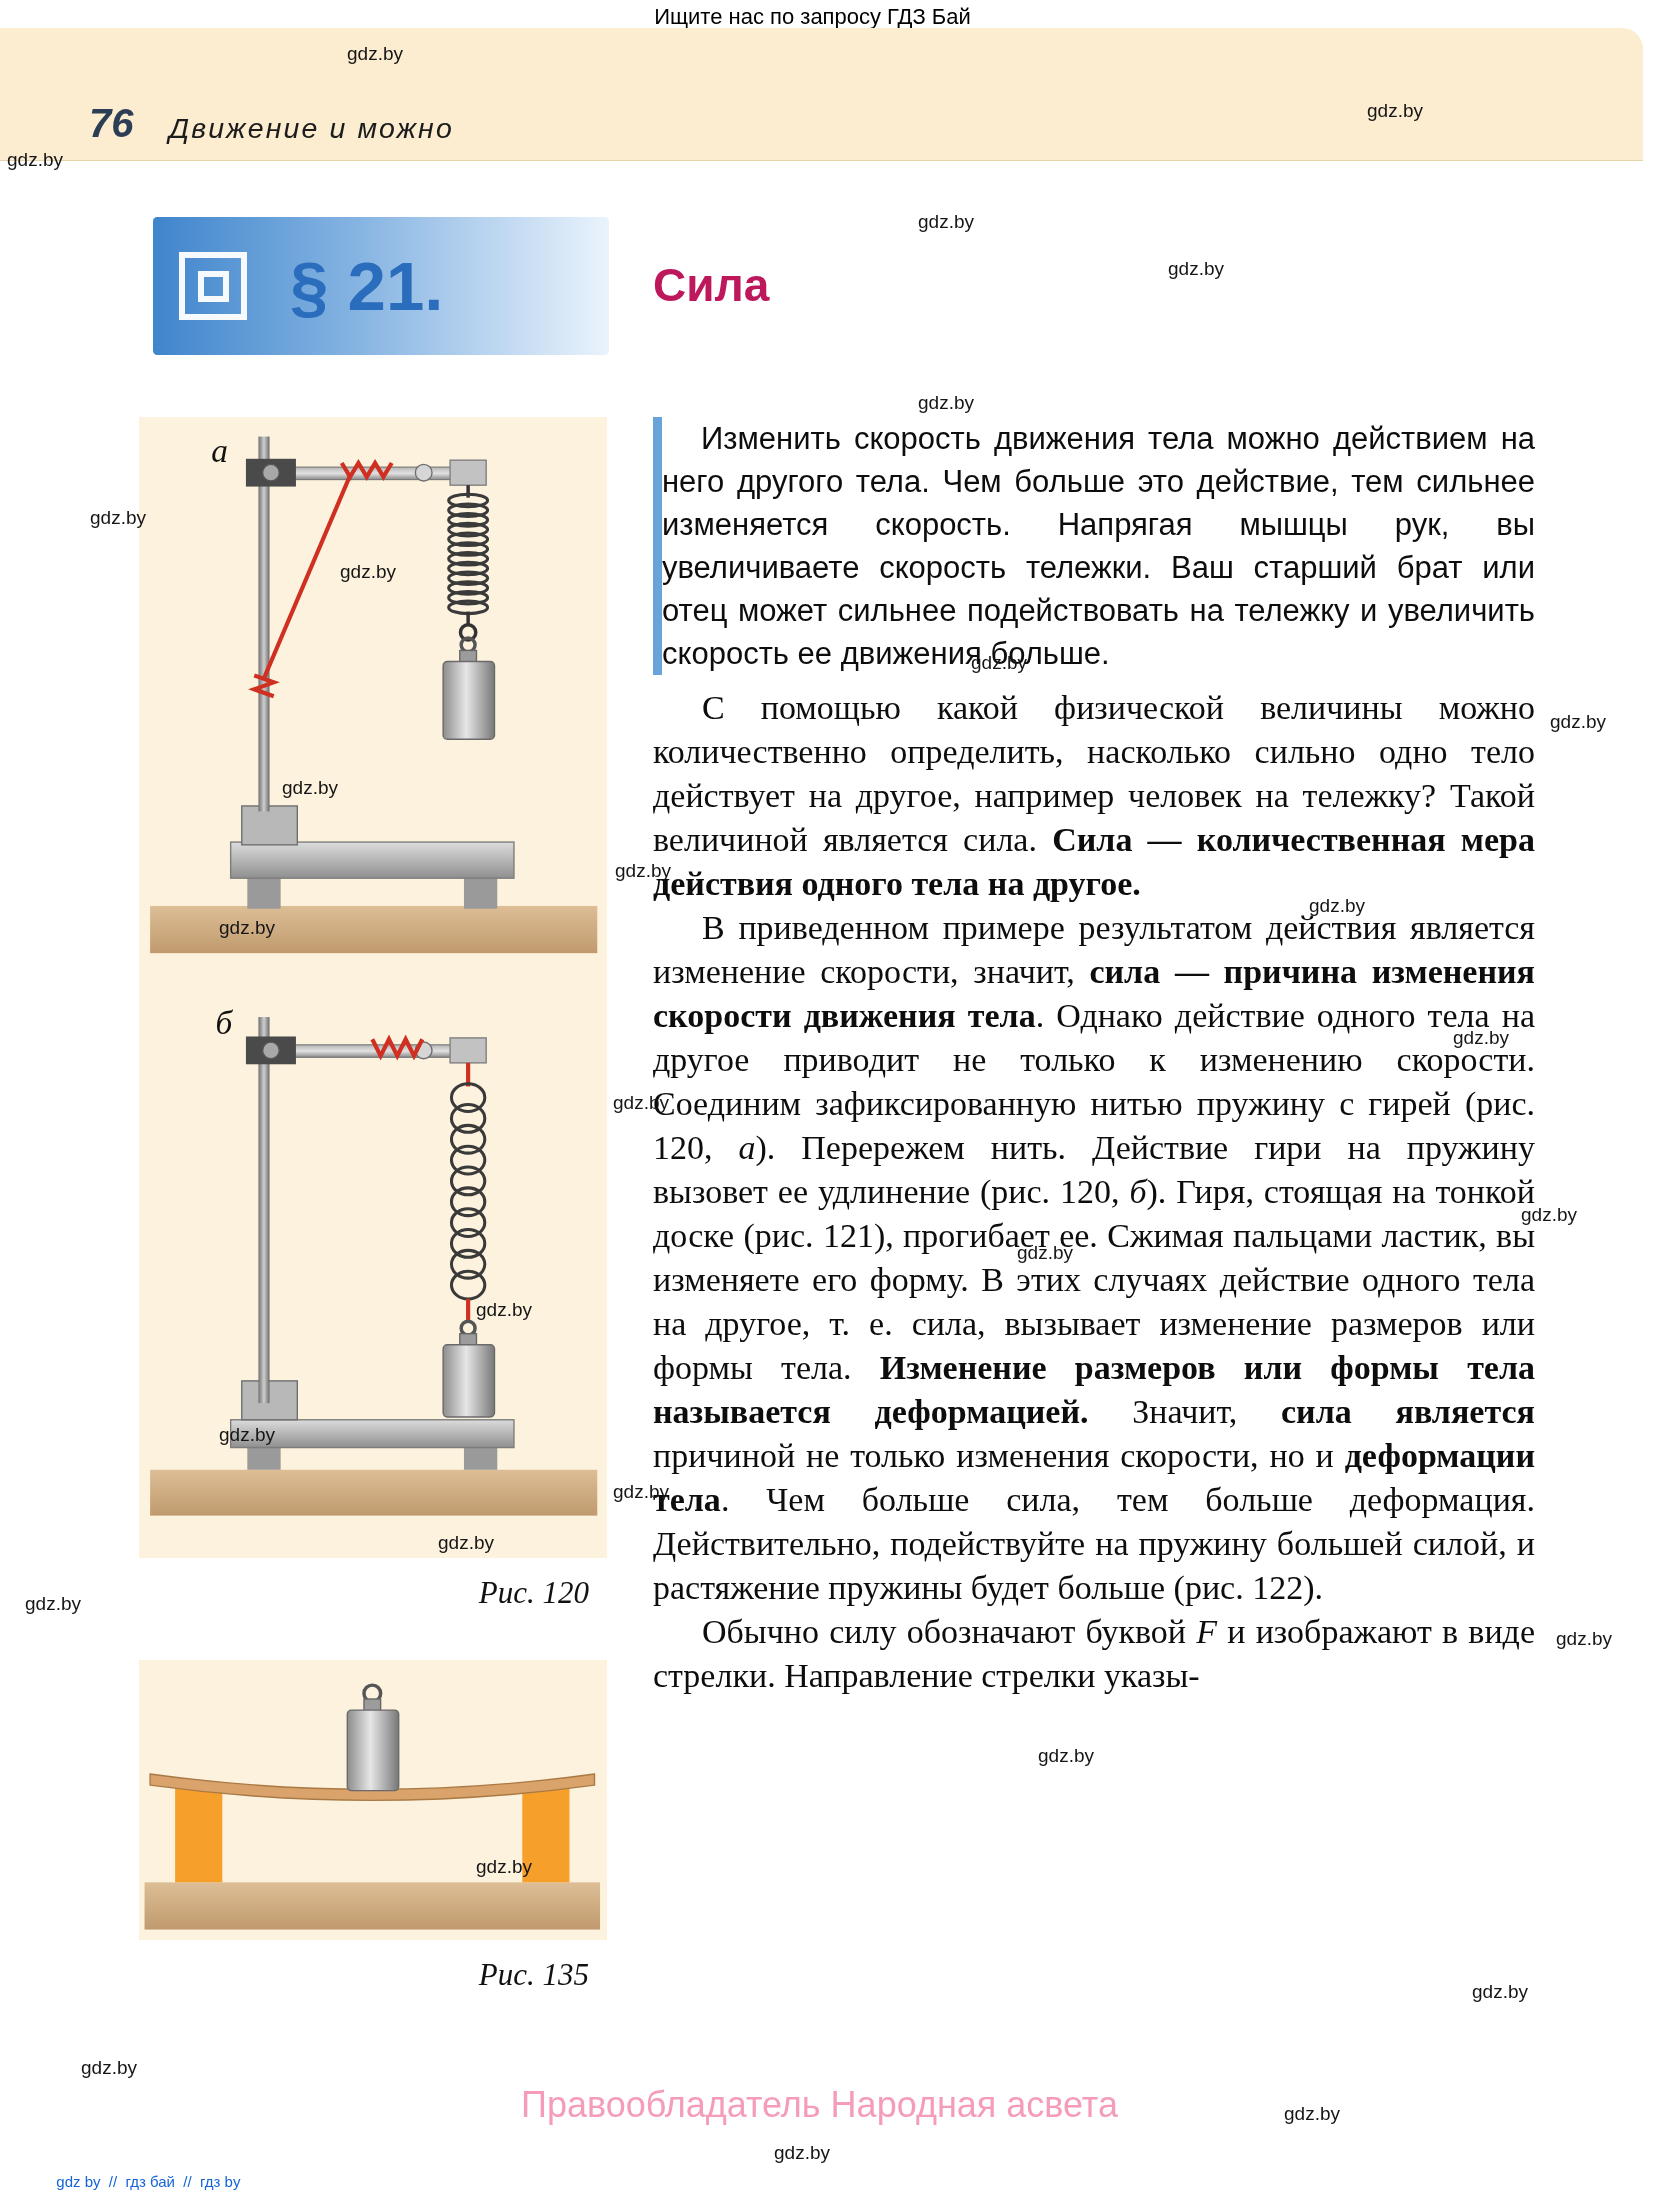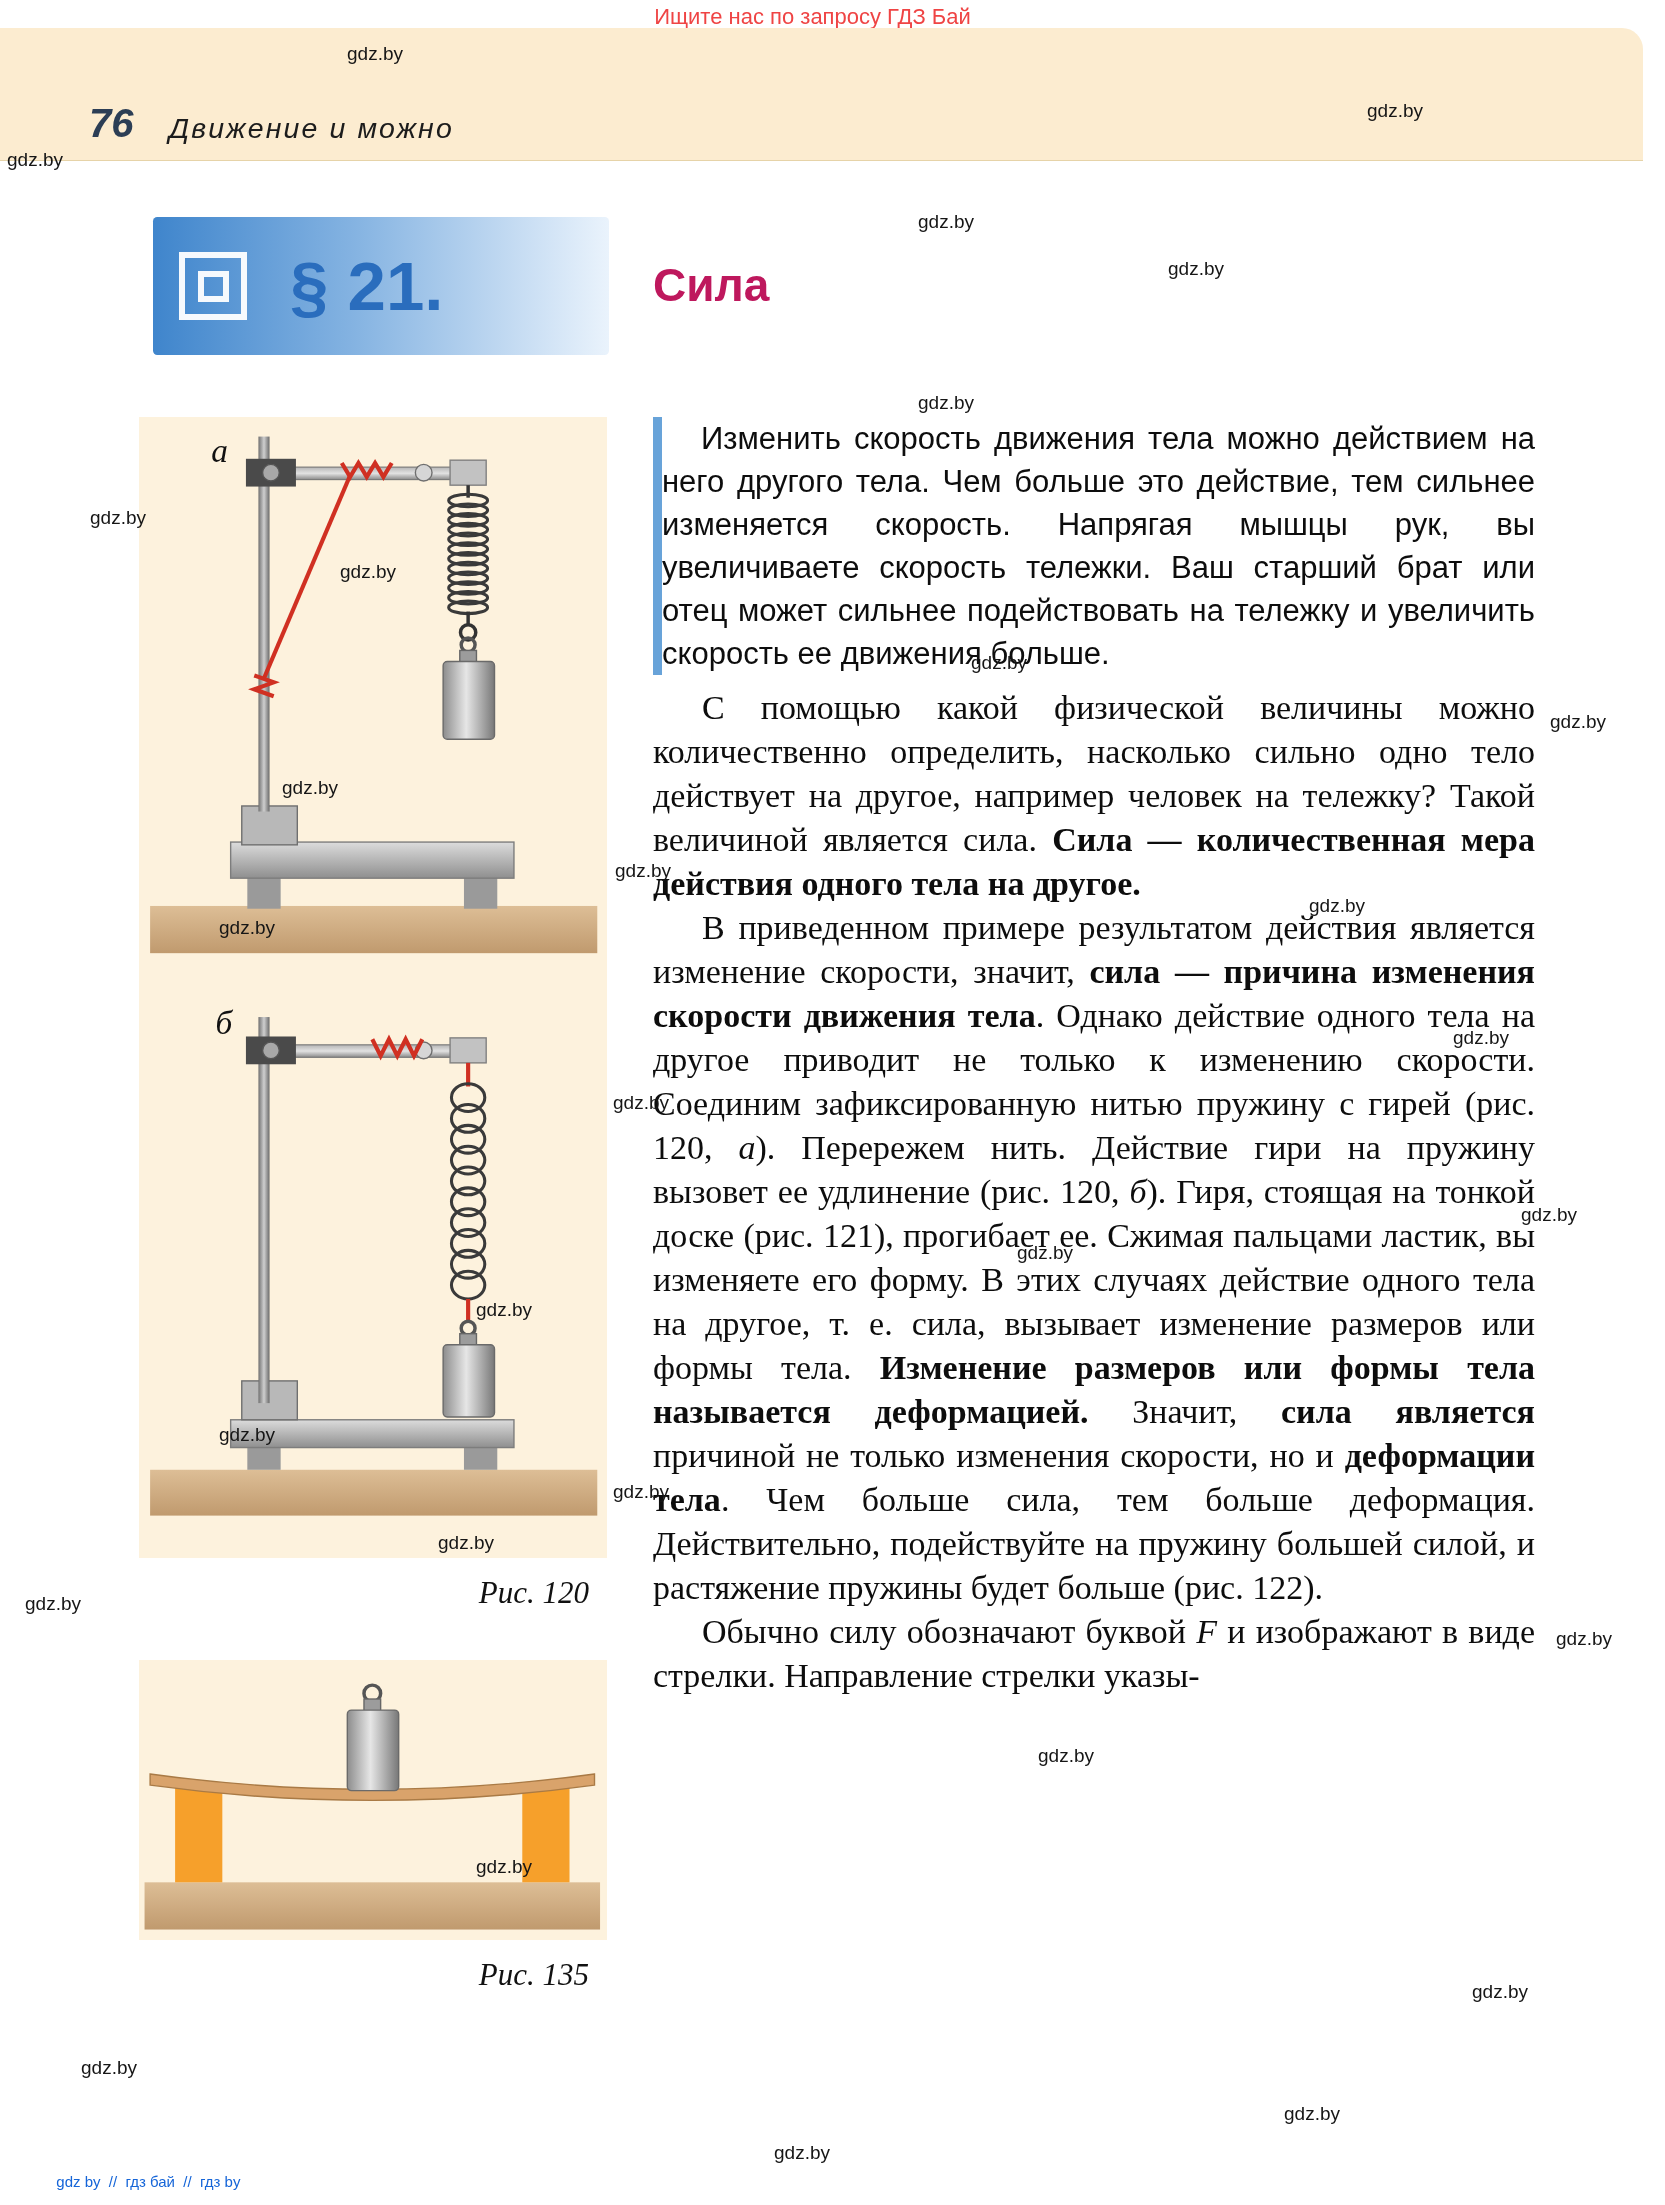--- a/index.html
+++ b/index.html
@@ -1,21 +1,21 @@
 <!DOCTYPE html>
 <html lang="ru" style="font-size:11px"><head>
 <meta charset="utf-8">
 <style>
   html,body{margin:0;padding:0;background:#ffffff;}
   .page{position:relative;width:1666px;height:2205px;background:#ffffff;overflow:hidden;
         font-family:"Liberation Serif",serif;color:#0d0d0d;}
 
   
   .top-notice{position:absolute;top:4.2px;left:0;width:1625px;text-align:center;
-              font-family:"Liberation Sans",sans-serif;font-size:22px;color:#ef4444;}
+              font-family:"Liberation Sans",sans-serif;font-size:22px;color:#000000;}
 
   
   .header-band{position:absolute;top:28px;left:0;width:1643px;height:132px;
                background:#fcecd0;border-radius:0 21px 0 0;border-bottom:1.4px solid #e6d3a8;}
   .page-number{position:absolute;left:89px;bottom:14px;
                font-family:"Liberation Sans",sans-serif;font-style:italic;font-weight:bold;
                font-size:40px;color:#2c3e55;}
   .chapter-title{position:absolute;left:169px;bottom:15.3px;
                font-family:"Liberation Sans",sans-serif;font-style:italic;
                font-size:28.5px;color:#1c1c1c;letter-spacing:2.1px;}
@@ -212,20 +212,21 @@
     <figcaption class="fig-caption">Рис. 135</figcaption>
   </figure>
 
   <div class="text-col">
     <p class="intro"><span>Изменить скорость движения тела можно действием на него другого тела. Чем больше это действие, тем сильнее изменяется скорость. Напрягая мышцы рук, вы увеличиваете скорость тележки. Ваш старший брат или отец может сильнее подействовать на тележку и увеличить скорость ее движения больше.</span></p>
     <p class="para"><span>С помощью какой физической величины можно количественно определить, насколько сильно одно тело действует на другое, например человек на тележку? Такой величиной является сила. </span><span style="font-weight: bold;">Сила — количественная мера действия одного тела на другое.</span></p>
     <p class="para"><span>В приведенном примере результатом действия является изменение скорости, значит, </span><span style="font-weight: bold;">сила — причина изменения скорости движения тела</span><span>. Однако действие одного тела на другое приводит не только к изменению скорости. Соединим зафиксированную нитью пружину с гирей (рис. 120, </span><span style="font-style: italic;">а</span><span>). Перережем нить. Действие гири на пружину вызовет ее удлинение (рис. 120, </span><span style="font-style: italic;">б</span><span>). Гиря, стоящая на тонкой доске (рис. 121), прогибает ее. Сжимая пальцами ластик, вы изменяете его форму. В этих случаях действие одного тела на другое, т. е. сила, вызывает изменение размеров или формы тела. </span><span style="font-weight: bold;">Изменение размеров или формы тела называется деформацией.</span><span> Значит, </span><span style="font-weight: bold;">сила является</span><span> причиной не только изменения скорости, но и </span><span style="font-weight: bold;">деформации тела</span><span>. Чем больше сила, тем больше деформация. Действительно, подействуйте на пружину большей силой, и растяжение пружины будет больше (рис. 122).</span></p>
     <p class="para"><span>Обычно силу обозначают буквой </span><span style="font-style: italic;">F</span><span> и изображают в виде стрелки. Направление стрелки указы-</span></p>
   </div>
 
+  <div class="footer-copyright">Правообладатель Народная асвета</div>
   <div class="footer-links">
     <a>gdz by</a><span class="sep">//</span><a>гдз бай</a><span class="sep">//</span><a>гдз by</a>
   </div>
 
   <div id="watermark-layer">
       <span class="wm" style="left: 347px; top: 43px;">gdz.by</span>
       <span class="wm" style="left: 1367px; top: 100px;">gdz.by</span>
       <span class="wm" style="left: 7px; top: 149px;">gdz.by</span>
       <span class="wm" style="left: 918px; top: 211px;">gdz.by</span>
       <span class="wm" style="left: 1168px; top: 258px;">gdz.by</span>

